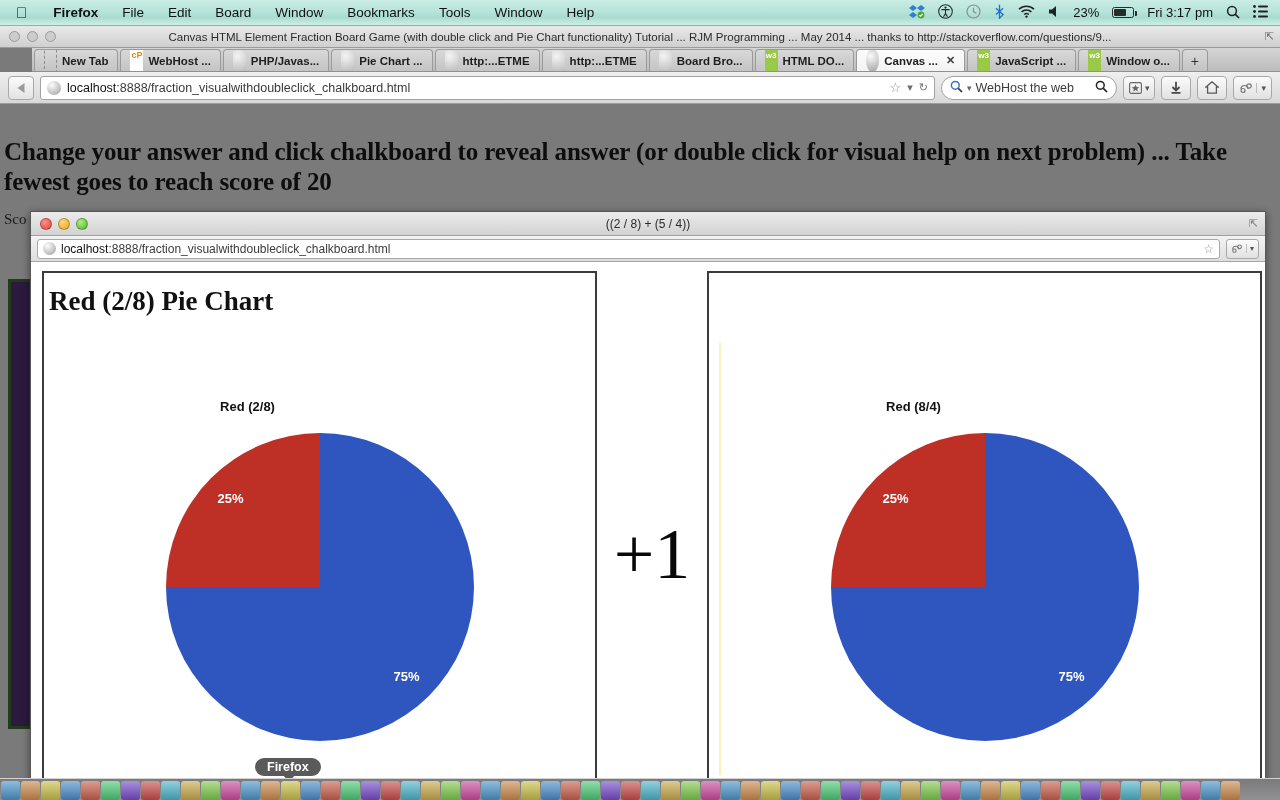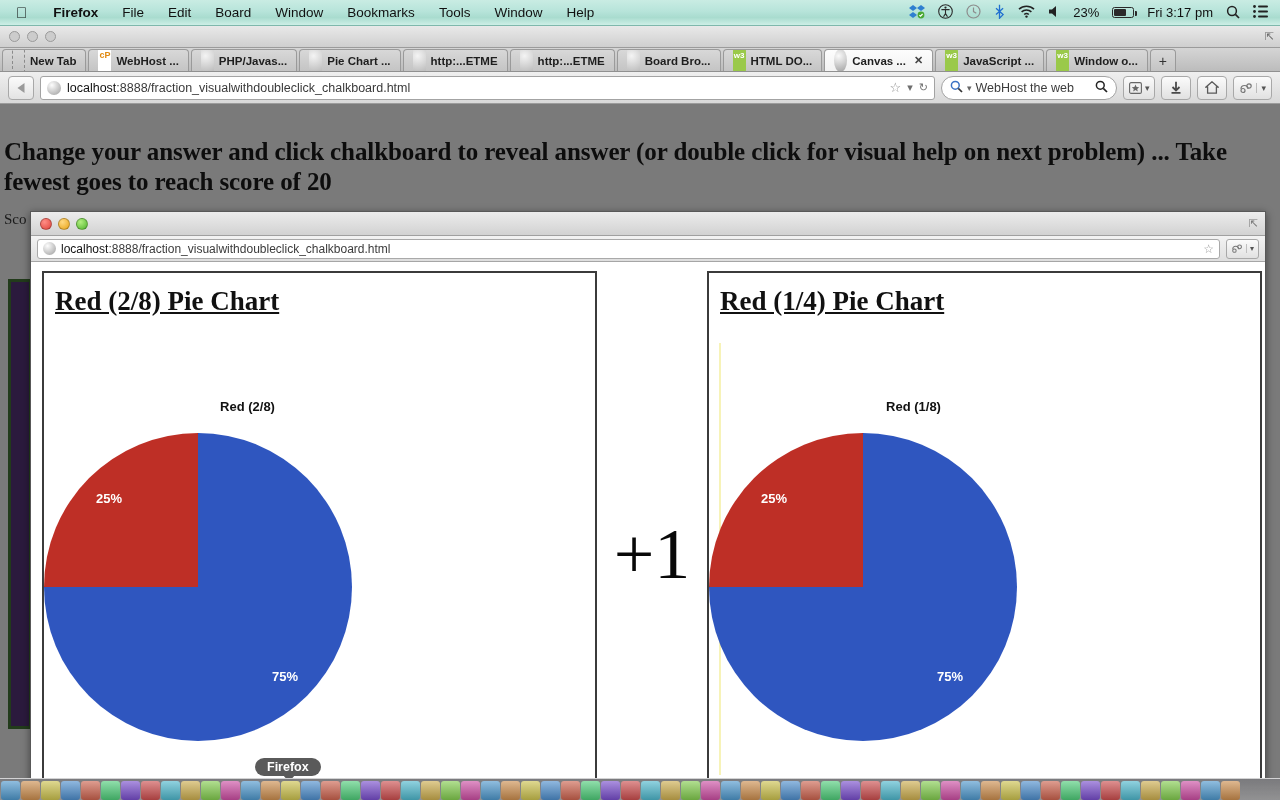--- a/index.html
+++ b/index.html
@@ -45,20 +45,21 @@
     font-size:11.5px; color:#2b2b2b; font-family:"Liberation Sans",sans-serif;
     padding:0 40px; white-space:nowrap; overflow:hidden; text-overflow:clip;
   }
   #titlebar .resize{ position:absolute; right:6px; font-size:11px; color:#6a6a6a;}
 
   
   #tabstrip{
     height:24px; background:linear-gradient(to bottom,#d5d5d5,#bcbcbc);
     border-bottom:1px solid #909090; display:flex; align-items:flex-end; padding-left:2px;
     position:relative;
+    margin-left:32px;
   }
   .tab{
     height:22px; display:flex; align-items:center; gap:5px;
     padding:0 9px; font-size:11.5px; color:#1e1e1e;
     background:linear-gradient(to bottom,#d8d8d8,#c4c4c4);
     border:1px solid #9a9a9a; border-bottom:none;
     border-radius:4px 4px 0 0; margin-right:2px; white-space:nowrap;
     max-width:118px; overflow:hidden;
     font-weight:bold;
   }
@@ -159,31 +160,30 @@
     display:flex; align-items:flex-start; }
 
   .chart-panel{
     border:2px solid #3b3b3b; background:#fff; height:512px; position:relative;
     margin-top:8px;
   }
   #panel-left{ width:555px; margin-left:11px;}
   #panel-right{ width:555px; margin-left:0;}
   .panel-title{
     font-family:"Liberation Serif", serif; font-weight:bold; font-size:27px; color:#111;
-    padding:13px 0 0 11px;
-    text-decoration:underline;
+    padding:13px 0 0 5px;
   }
   .pie-legend{
     position:absolute; top:126px; left:0; right:0; text-align:center;
     font-size:13px; font-weight:bold; color:#121212;
     font-family:"Liberation Sans",sans-serif;
   }
   .pie-legend.l{ padding-right:144px; }
   .pie-legend.r{ padding-right:142px; }
-  .pie-wrap{ position:absolute; left:0; right:0; top:160px; display:flex; justify-content:flex-start;}
+  .pie-wrap{ position:absolute; left:0; right:0; top:160px; display:flex; justify-content:center;}
   .pie{
     width:308px;height:308px;border-radius:50%;
     position:relative;
   }
   .pie .lbl{
     position:absolute; color:#fff; font-size:13px; font-weight:bold;
     font-family:"Liberation Sans",sans-serif;
   }
   .pie .lbl.a{ left:52px; top:58px;}
   .pie .lbl.b{ left:228px; top:236px;}
@@ -304,20 +304,21 @@
 </div>
 
 <div id="ffwin">
 
   <div id="titlebar">
     <span class="tl">
       <span></span>
       <span></span>
       <span></span>
     </span>
+    <span class="wtitle">Canvas HTML Element Fraction Board Game (with double click and Pie Chart functionality) Tutorial ... RJM Programming ... May 2014 ... thanks to http://stackoverflow.com/questions/9...</span>
     <span class="resize">⇱</span>
   </div>
 
   <div id="tabstrip">
     <div class="tab">
       <span class="favi dotted"></span>
       <span>New Tab</span>
     </div>
     <div class="tab">
       <span class="favi cp">cP</span>
@@ -426,20 +427,21 @@
     <div id="chalkboard"></div>
 
     <div id="popup">
 
       <div id="popup-title">
         <span class="tl2">
           <span class="dot-red"></span>
           <span class="dot-yel"></span>
           <span class="dot-grn"></span>
         </span>
+        <span class="ptxt">((2 / 8) + (5 / 4))</span>
         <span class="rsz">⇱</span>
       </div>
 
       <div id="popup-url">
         <div class="ubox">
           <span class="siteicon"></span>
           <span><b style="font-weight:normal;color:#111">localhost</b><span>:8888/fraction_visualwithdoubleclick_chalkboard.html</span></span>
           <span class="star">☆</span>
         </div>
         <div class="pbtn">
@@ -461,23 +463,22 @@
             <div class="pie" id="pie-left" style="background: conic-gradient(from 270deg, rgb(190, 47, 38) 0deg, rgb(190, 47, 38) 90deg, rgb(47, 86, 191) 90deg, rgb(47, 86, 191) 360deg);">
               <span class="lbl a">25%</span>
               <span class="lbl b">75%</span>
             </div>
           </div>
         </div>
 
         <div class="plus-one">+1</div>
 
         <div id="panel-right" class="chart-panel">
-          <div class="panel-title">Red (1/4) Pie Chart</div>
           <div class="yline"></div>
-          <div class="pie-legend r">Red (1/8)</div>
+          <div class="pie-legend r">Red (8/4)</div>
           <div class="pie-wrap">
             <div class="pie" id="pie-right" style="background: conic-gradient(from 270deg, rgb(190, 47, 38) 0deg, rgb(190, 47, 38) 90deg, rgb(47, 86, 191) 90deg, rgb(47, 86, 191) 360deg);">
               <span class="lbl a">25%</span>
               <span class="lbl b">75%</span>
             </div>
           </div>
         </div>
 
       </div>
     </div>

